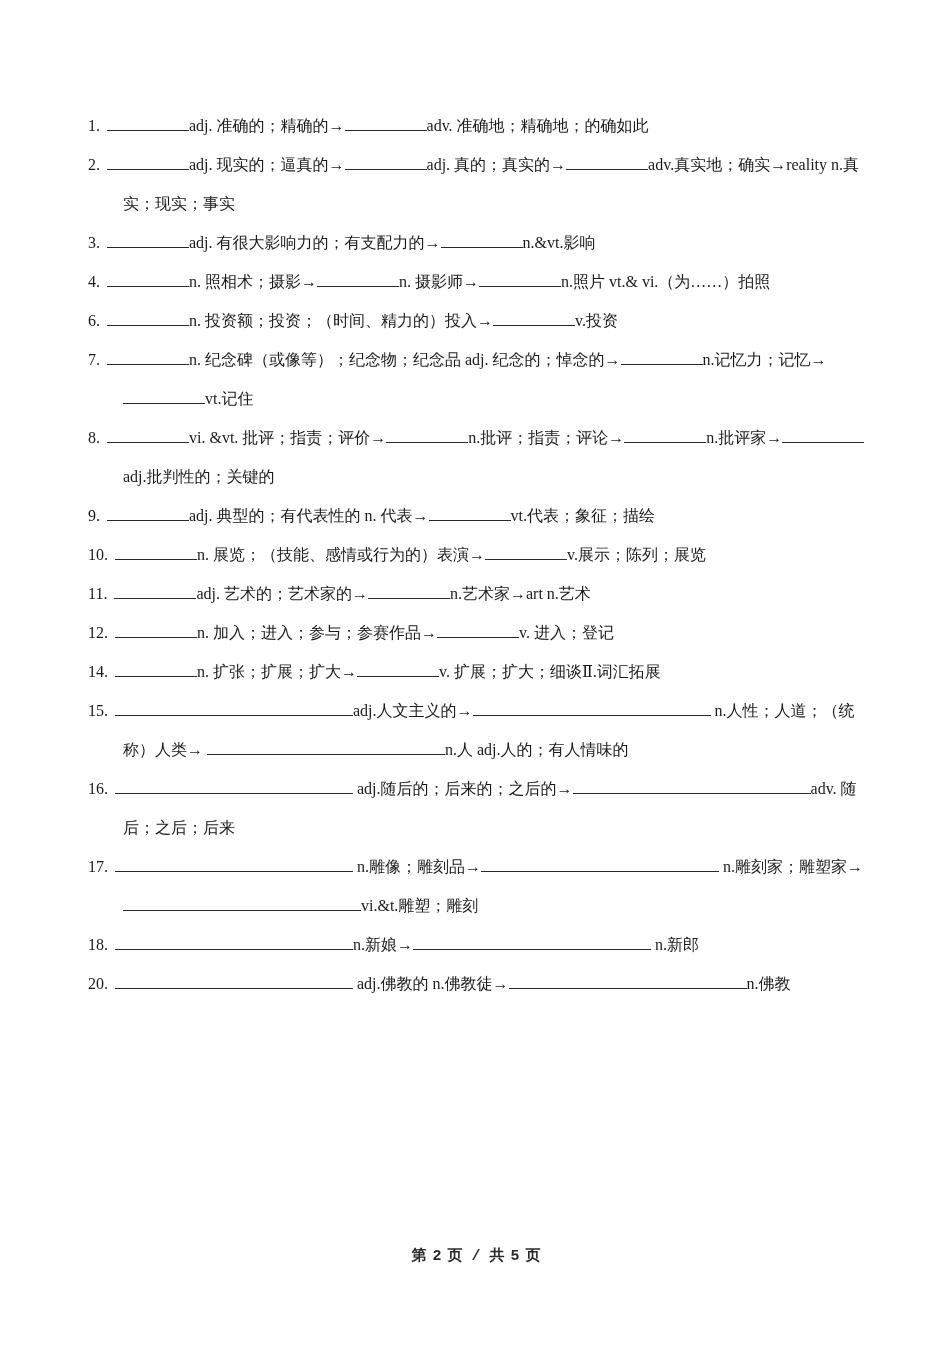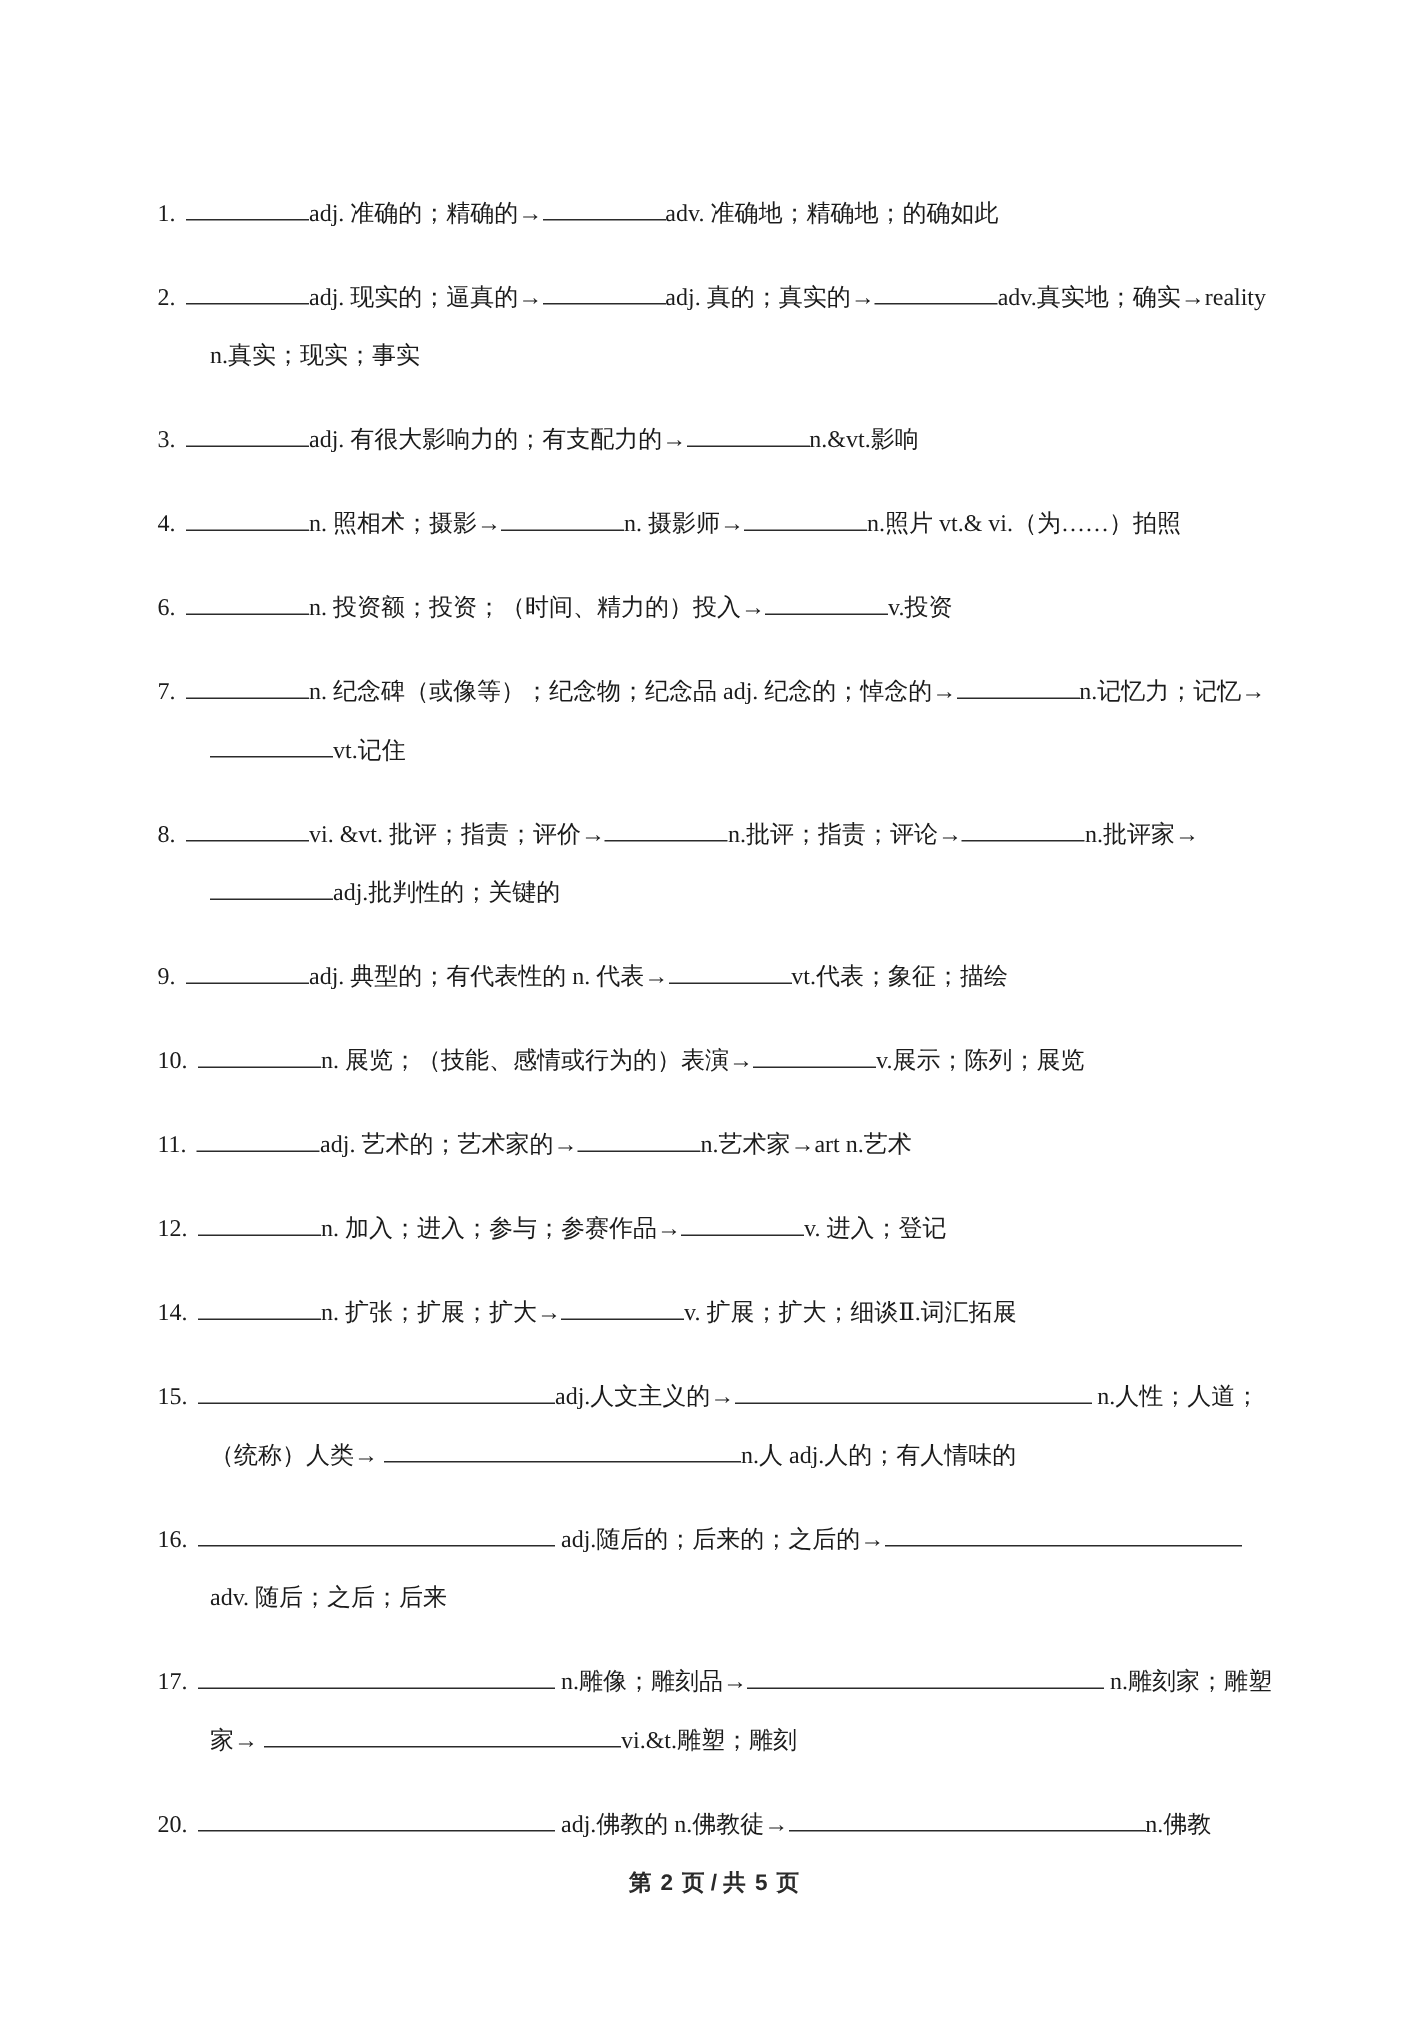--- a/index.html
+++ b/index.html
@@ -21,37 +21,37 @@
     position: absolute;
     left: 88px; top: 106px;
     width: 780px;
     margin: 0; padding: 0;
     list-style: none;
   }
   .word-list li {
     line-height: 39px;
     padding-left: 35px;
     text-indent: -35px;
-    margin: 17px;
+    margin: 0;
   }
   .num { margin-right: 7px; }
   .blank {
     display: inline-block;
     border-bottom: 1px solid #2b2b2b;
     height: 14px;
     vertical-align: baseline;
   }
   .blank.s { width: 82px; }
   .blank.l { width: 238px; }
   .footer {
     position: absolute;
     top: 1246px; left: 0;
     width: 100%;
     text-align: center;
-    font-family: Liberation Sans, sans-serif;
+    font-family: Liberation Mono, monospace;
     font-size: 15px;
     font-weight: 600;
     color: #2a2a2a;
   }
   .footer span { margin: 0 3px; }
 </style>
 </head>
 <body>
 
 <div class="page">
@@ -64,19 +64,20 @@
       <li><span class="num">7.</span><span class="blank s"></span><span>n. 纪念碑（或像等）；纪念物；纪念品 adj. 纪念的；悼念的→</span><span class="blank s"></span><span>n.记忆力；记忆→</span><span class="blank s"></span><span>vt.记住</span></li>
       <li><span class="num">8.</span><span class="blank s"></span><span>vi. &amp;vt. 批评；指责；评价→</span><span class="blank s"></span><span>n.批评；指责；评论→</span><span class="blank s"></span><span>n.批评家→</span><span class="blank s"></span><span>adj.批判性的；关键的</span></li>
       <li><span class="num">9.</span><span class="blank s"></span><span>adj. 典型的；有代表性的 n. 代表→</span><span class="blank s"></span><span>vt.代表；象征；描绘</span></li>
       <li><span class="num">10.</span><span class="blank s"></span><span>n. 展览；（技能、感情或行为的）表演→</span><span class="blank s"></span><span>v.展示；陈列；展览</span></li>
       <li><span class="num">11.</span><span class="blank s"></span><span>adj. 艺术的；艺术家的→</span><span class="blank s"></span><span>n.艺术家→art n.艺术</span></li>
       <li><span class="num">12.</span><span class="blank s"></span><span>n. 加入；进入；参与；参赛作品→</span><span class="blank s"></span><span>v. 进入；登记</span></li>
       <li><span class="num">14.</span><span class="blank s"></span><span>n. 扩张；扩展；扩大→</span><span class="blank s"></span><span>v. 扩展；扩大；细谈Ⅱ.词汇拓展</span></li>
       <li><span class="num">15.</span><span class="blank l"></span><span>adj.人文主义的→</span><span class="blank l"></span><span> n.人性；人道；（统称）人类→ </span><span class="blank l"></span><span>n.人 adj.人的；有人情味的</span></li>
       <li><span class="num">16.</span><span class="blank l"></span><span> adj.随后的；后来的；之后的→</span><span class="blank l"></span><span>adv. 随后；之后；后来</span></li>
       <li><span class="num">17.</span><span class="blank l"></span><span> n.雕像；雕刻品→</span><span class="blank l"></span><span> n.雕刻家；雕塑家→ </span><span class="blank l"></span><span>vi.&amp;t.雕塑；雕刻</span></li>
+      <li><span class="num">18.</span><span class="blank l"></span><span>n.新娘→</span><span class="blank l"></span><span> n.新郎</span></li>
       <li><span class="num">20.</span><span class="blank l"></span><span> adj.佛教的 n.佛教徒→</span><span class="blank l"></span><span>n.佛教</span></li>
     </ol>
 
   <div class="footer">
     <span>第</span><span>2</span><span>页 / 共</span><span>5</span><span>页</span>
   </div>
 </div>
 
 </body></html>

